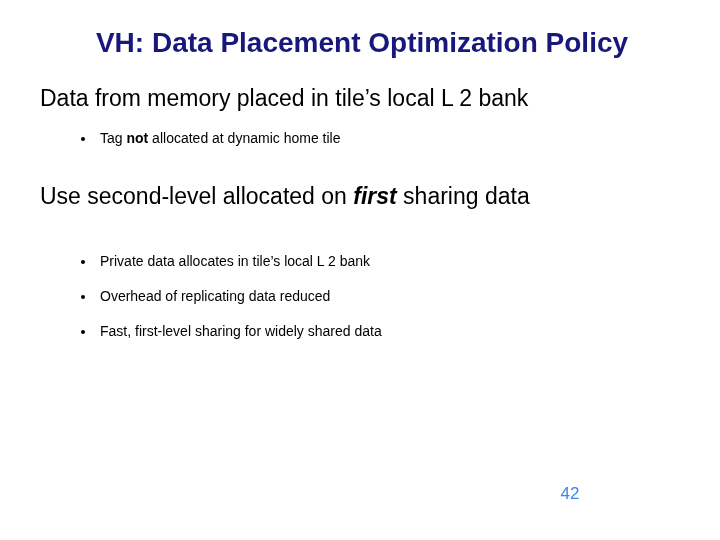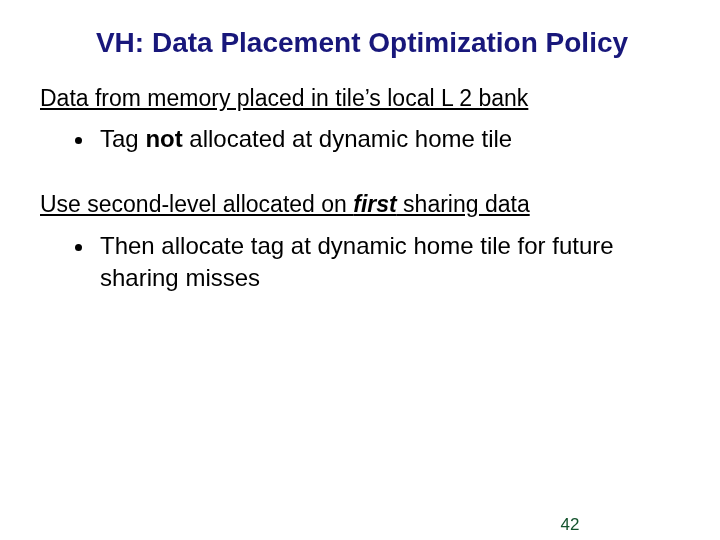--- a/index.html
+++ b/index.html
@@ -24,47 +24,46 @@
     font-size: 28px;
     font-weight: bold;
     text-align: center;
     margin: 6px 0 24px 0;
     line-height: 1.2;
   }
   .body-line {
     font-size: 23px;
     line-height: 1.3;
     margin: 0 0 6px 0;
-    text-decoration: underline;
   }
   .sub-list {
     list-style: disc;
     margin: 4px 0 0 0;
     padding-left: 56px;
   }
   .sub-list li {
-    font-size: 24px;
+    font-size: 14px;
     line-height: 1.35;
-    margin: 10px 0 4px 0;
+    margin: 16px 0 4px 0;
     padding-left: 4px;
   }
   .block {
     margin-bottom: 40px;
   }
   .block.tight {
     margin-bottom: 34px;
   }
   .page-number {
     position: absolute;
-    bottom: 5px;
+    bottom: 36px;
     right: 0;
     left: 0;
     text-align: center;
     font-size: 17px;
-    color: #14532d;
+    color: #3b82f6;
     padding-left: 420px;
   }
   b { font-weight: bold; }
   i { font-style: italic; }
 </style>
 </head>
 <body>
 
 <div class="slide">
 
@@ -76,23 +75,25 @@
       <li>
         <span>Tag </span><b>not</b><span> allocated at dynamic home tile</span>
       </li>
     </ul>
   </div>
 
   <div class="block">
     <div class="body-line">
       <span>Use second-level allocated on </span><b><i>first</i></b><span> sharing data</span>
     </div>
-    <ul class="sub-list">
-      <li>Then allocate tag at dynamic home tile for future sharing misses</li>
-    </ul>
   </div>
 
   <div class="block">
+    <ul class="sub-list">
+      <li>Private data allocates in tile’s local L 2 bank</li>
+      <li>Overhead of replicating data reduced</li>
+      <li>Fast, first-level sharing for widely shared data</li>
+    </ul>
   </div>
 
   <div class="page-number">42</div>
 
 </div>
 
 </body></html>

